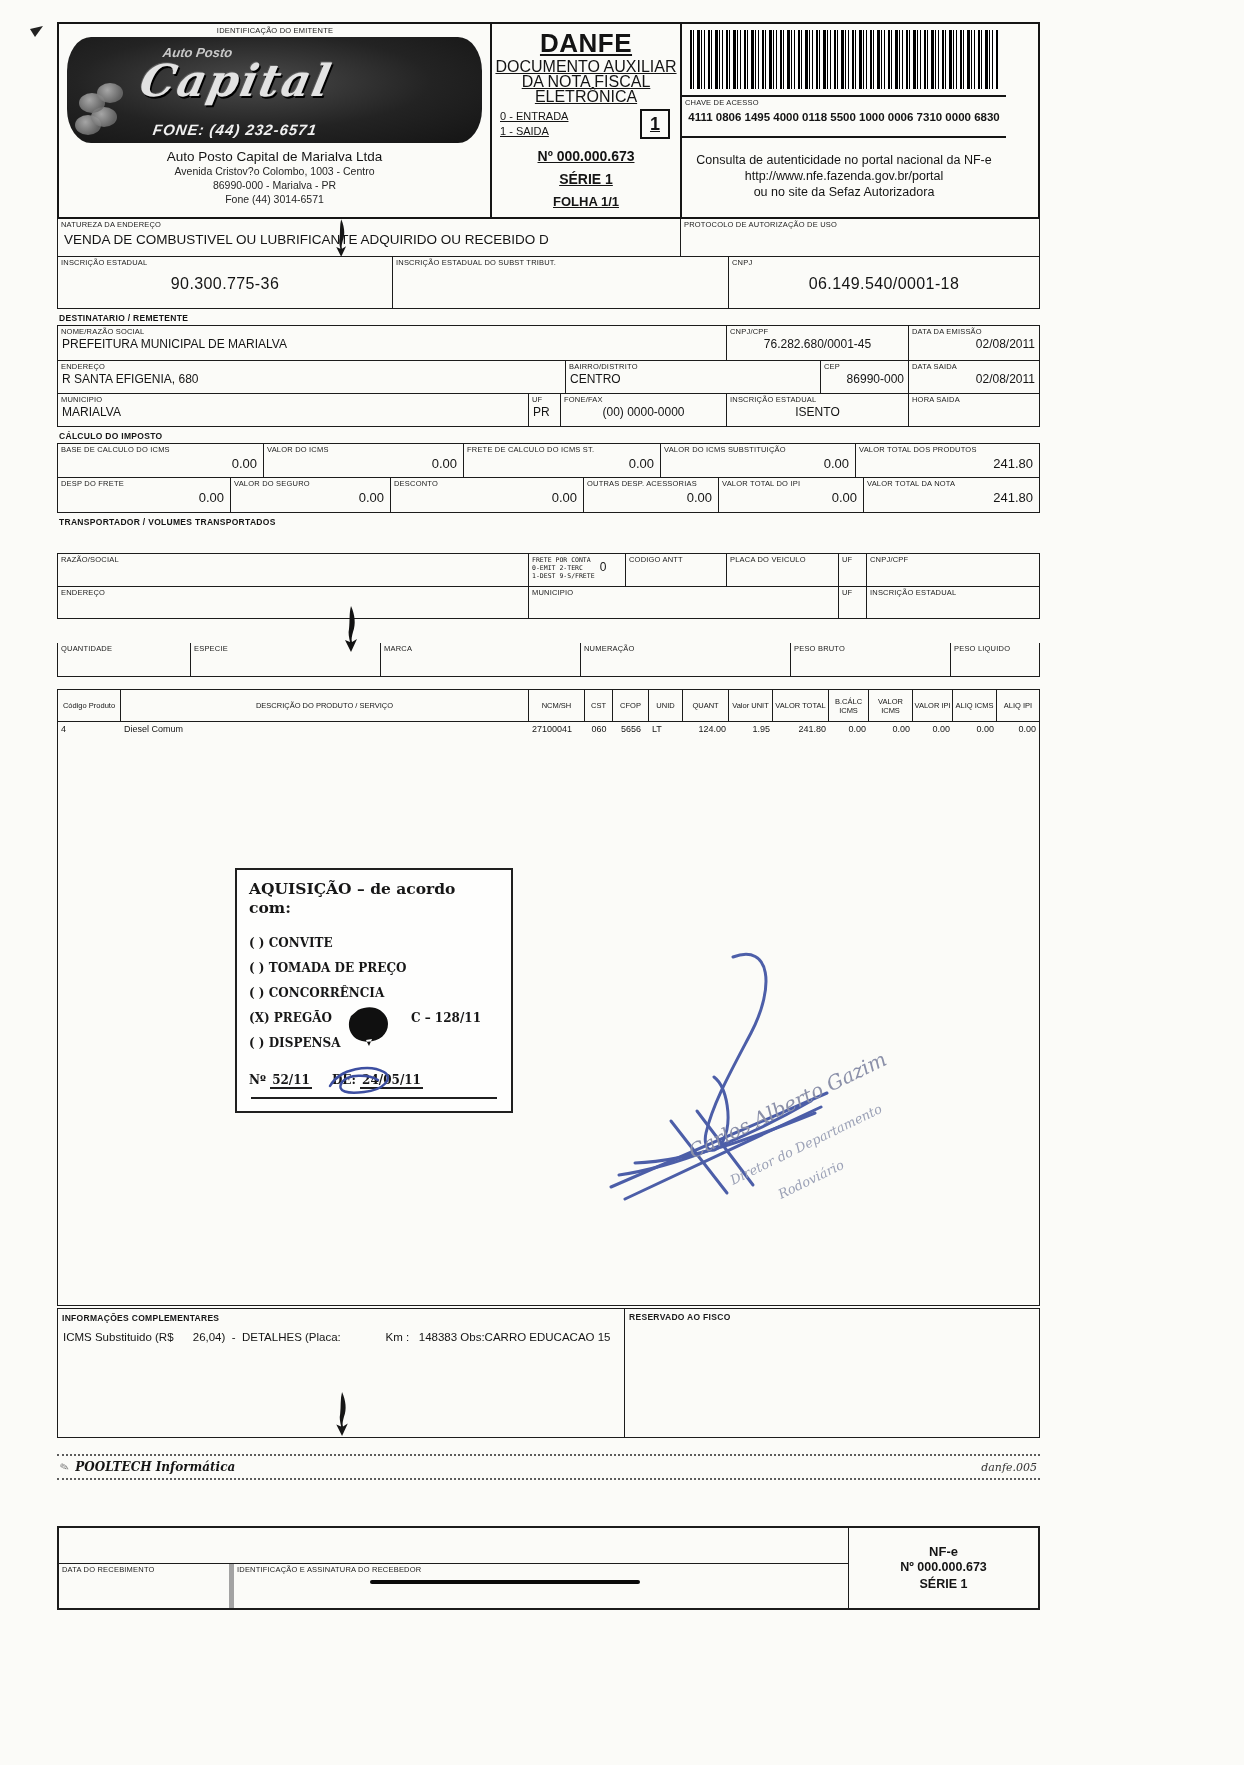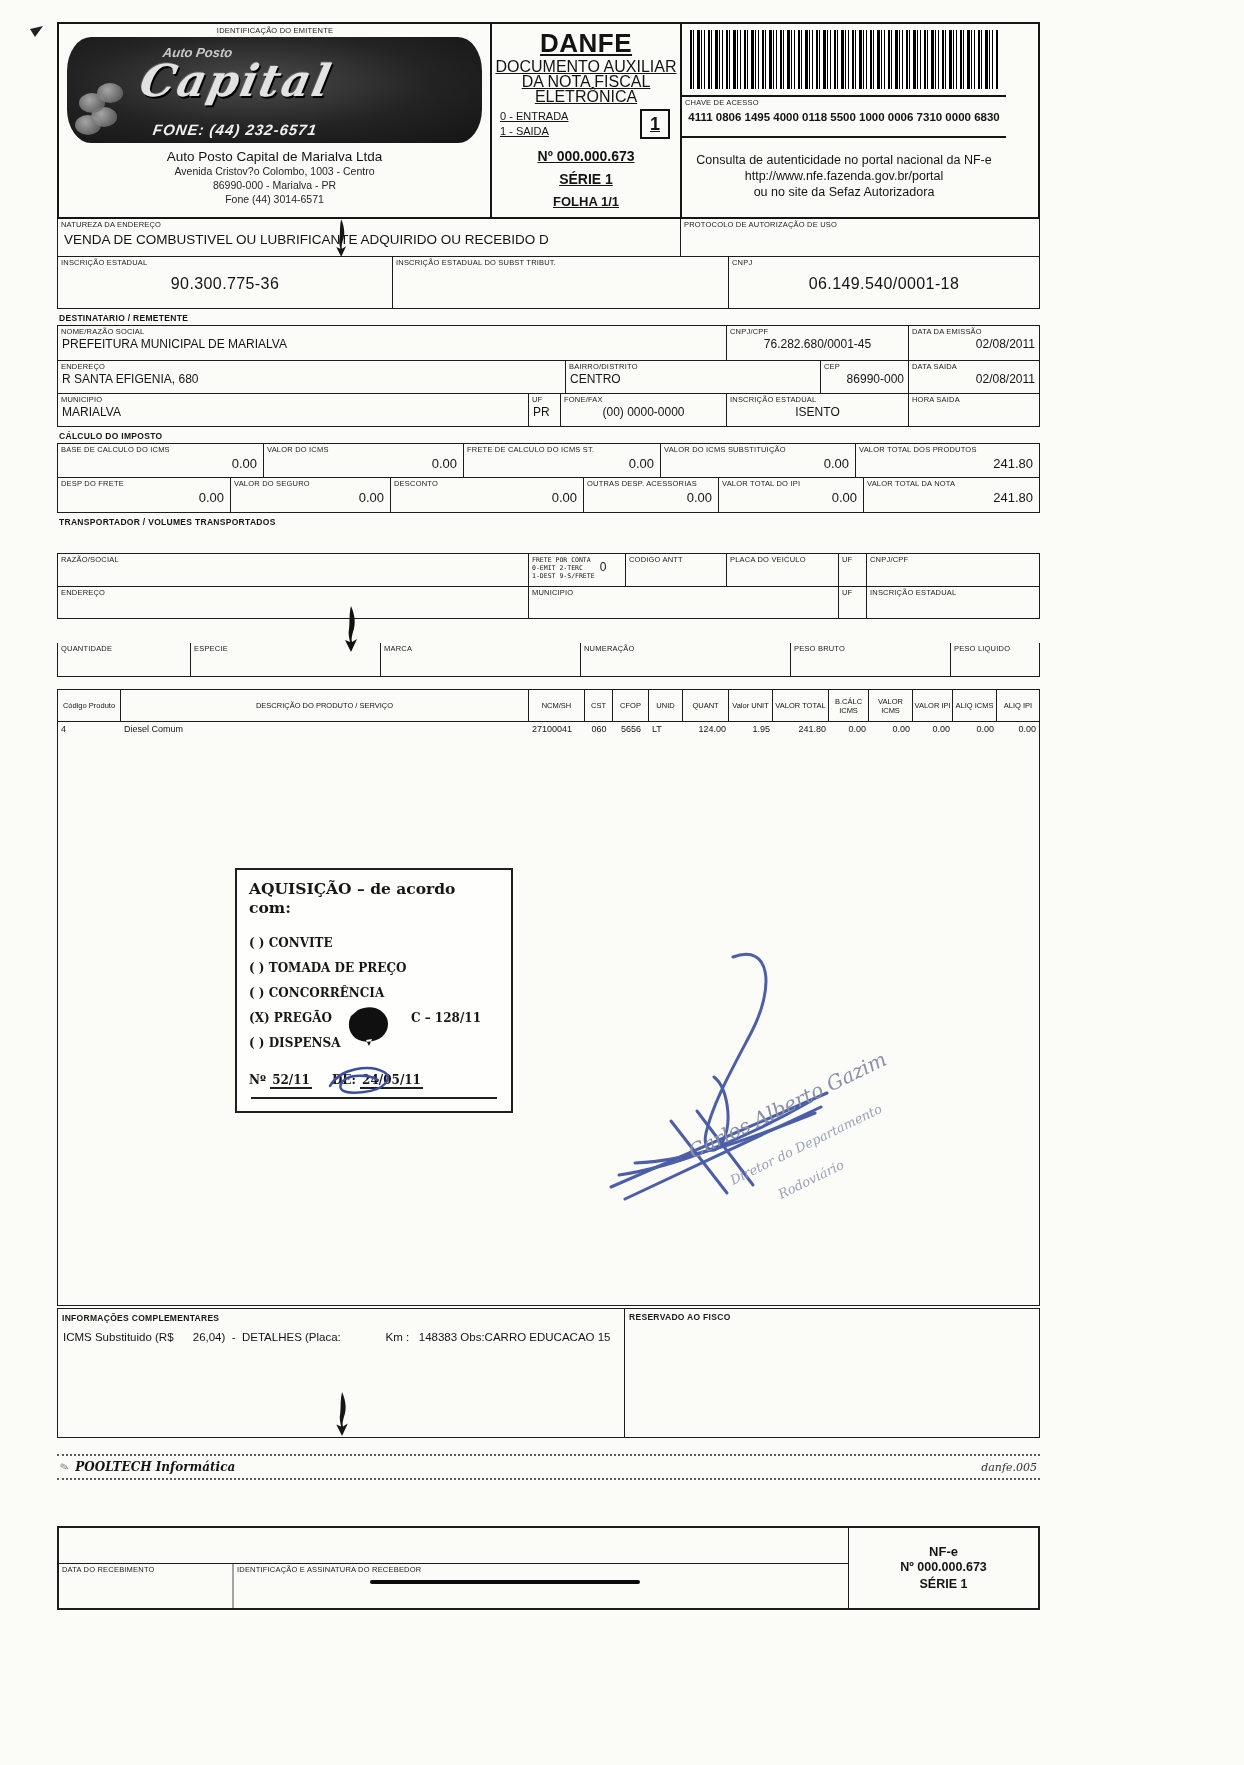--- a/index.html
+++ b/index.html
@@ -77,21 +77,21 @@
   .pooltech-icon{color:#777;font-size:11px;transform:rotate(-15deg);display:inline-block;}
   .software{font-family:"DejaVu Serif",serif;font-style:italic;font-weight:bold;font-size:12px;margin-left:6px;}
   .docref{margin-left:auto;font-family:"DejaVu Serif",serif;font-style:italic;font-size:11px;color:#333;}
   .spacer{height:46px;}
 
   
   .canhoto{display:flex;border:2px solid #1c1c1c;height:84px;}
   .can-left{flex:1;display:flex;flex-direction:column;}
   .can-top{height:36px;border-bottom:1px solid #1c1c1c;}
   .can-bottom{flex:1;display:flex;}
-  .can-cell{border-right:2px solid #a3a3a3;overflow:hidden;}
+  .can-cell{border-right:5px solid #a3a3a3;overflow:hidden;}
   .can-cell:last-child{border-right:none;}
   .grow{flex:1;}
   .can-right{width:190px;border-left:1px solid #1c1c1c;display:flex;flex-direction:column;align-items:center;justify-content:center;font-weight:bold;text-align:right;}
   .nfe-t{font-size:13px;}.nfe-n,.nfe-s{font-size:12.5px;line-height:17px;}
 
   
   .stamp{position:absolute;left:235px;top:868px;width:278px;height:245px;border:2px solid #1f1f1f;background:rgba(255,255,255,.75);z-index:5;font-family:"DejaVu Serif",serif;font-weight:bold;color:#171717;display:flex;flex-direction:column;padding:9px 12px 8px;}
   .stamp-title{font-size:15.5px;}
   .stamp-items{margin-top:14px;}
   .stamp-line{font-size:12px;line-height:25px;white-space:nowrap;}

